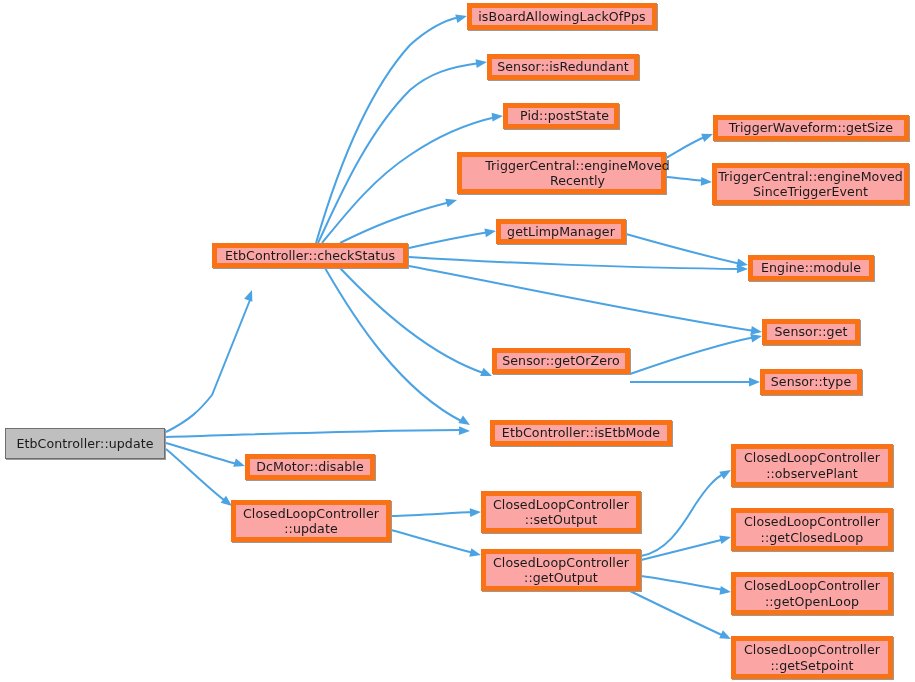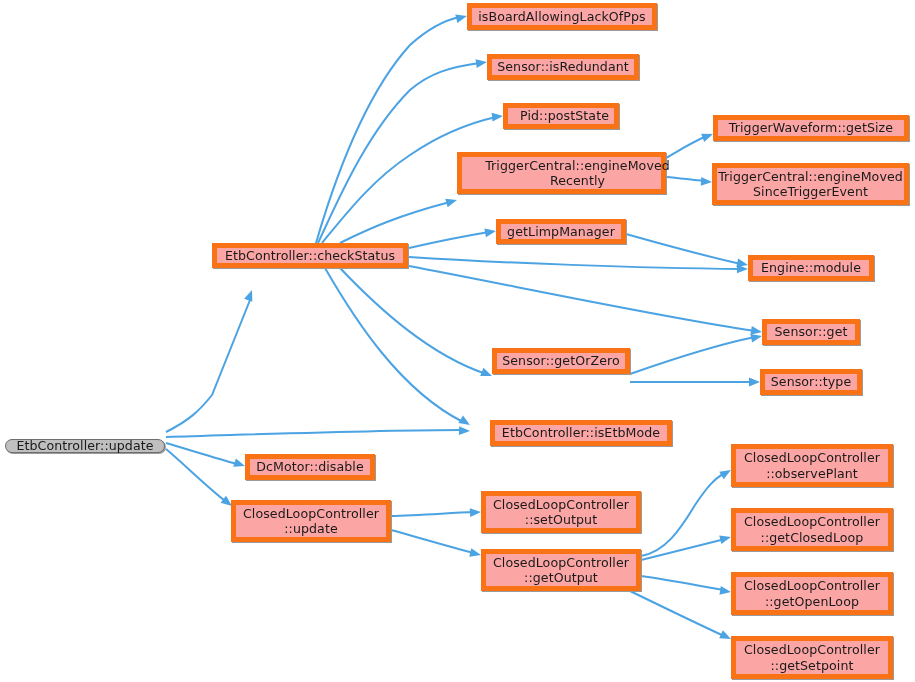--- a/index.html
+++ b/index.html
@@ -143,21 +143,21 @@
       </g>
       <g>
         <path d="M 641,576 C 670,580 700,586 724,590" fill="none" stroke="#4ba3e3" stroke-width="2"></path>
         <polygon points="0,0 -11,-4.4 -11,4.4" fill="#4ba3e3" transform="translate(731,592) rotate(9)"></polygon>
       </g>
       <g>
         <path d="M 630,591 C 665,608 700,625 724,636" fill="none" stroke="#4ba3e3" stroke-width="2"></path>
         <polygon points="0,0 -11,-4.4 -11,4.4" fill="#4ba3e3" transform="translate(731,639) rotate(25)"></polygon>
       </g>
     </svg>
-<div class="node root" style="left: 5px; top: 439px; width: 160px; height: 14px; border-radius: 7px;"><span>EtbController::update</span></div>
+<div class="node root" style="left: 5px; top: 428px; width: 160px; height: 31px;"><span>EtbController::update</span></div>
     <div class="node" style="left: 212px; top: 243px; width: 196px; height: 25px;"><span>EtbController::checkStatus</span></div>
     <div class="node" style="left: 467px; top: 3px; width: 190px; height: 27px;"><span>isBoardAllowingLackOfPps</span></div>
     <div class="node" style="left: 487px; top: 54px; width: 152px; height: 26px;"><span>Sensor::isRedundant</span></div>
     <div class="node" style="left: 503px; top: 103px; width: 116px; height: 26px; justify-content: flex-end;"><span>Pid::postState</span></div>
     <div class="node" style="left: 457px; top: 152px; width: 209px; height: 42px; padding-left: 32px;"><span>TriggerCentral::engineMoved
 Recently</span></div>
     <div class="node" style="left: 713px; top: 115px; width: 196px; height: 26px;"><span>TriggerWaveform::getSize</span></div>
     <div class="node" style="left: 712px; top: 163px; width: 197px; height: 42px;"><span>TriggerCentral::engineMoved
 SinceTriggerEvent</span></div>
     <div class="node" style="left: 496px; top: 219px; width: 130px; height: 25px;"><span>getLimpManager</span></div>

